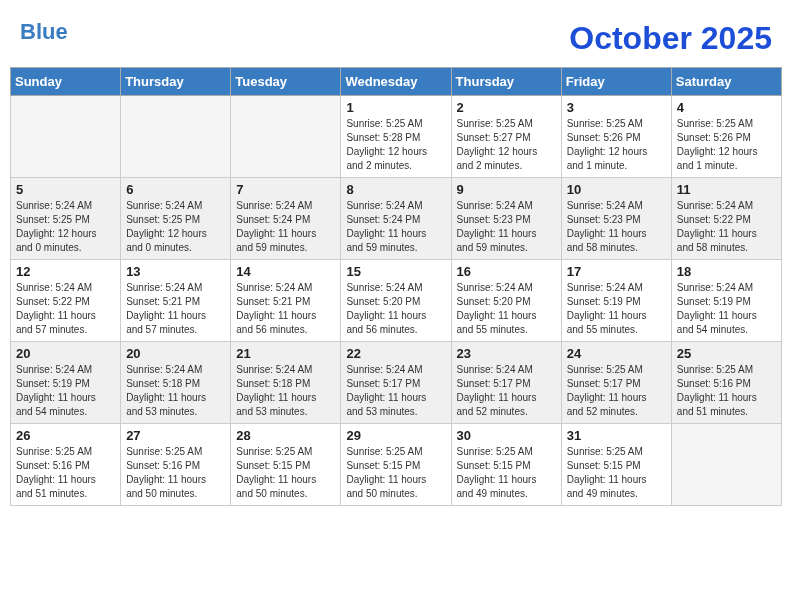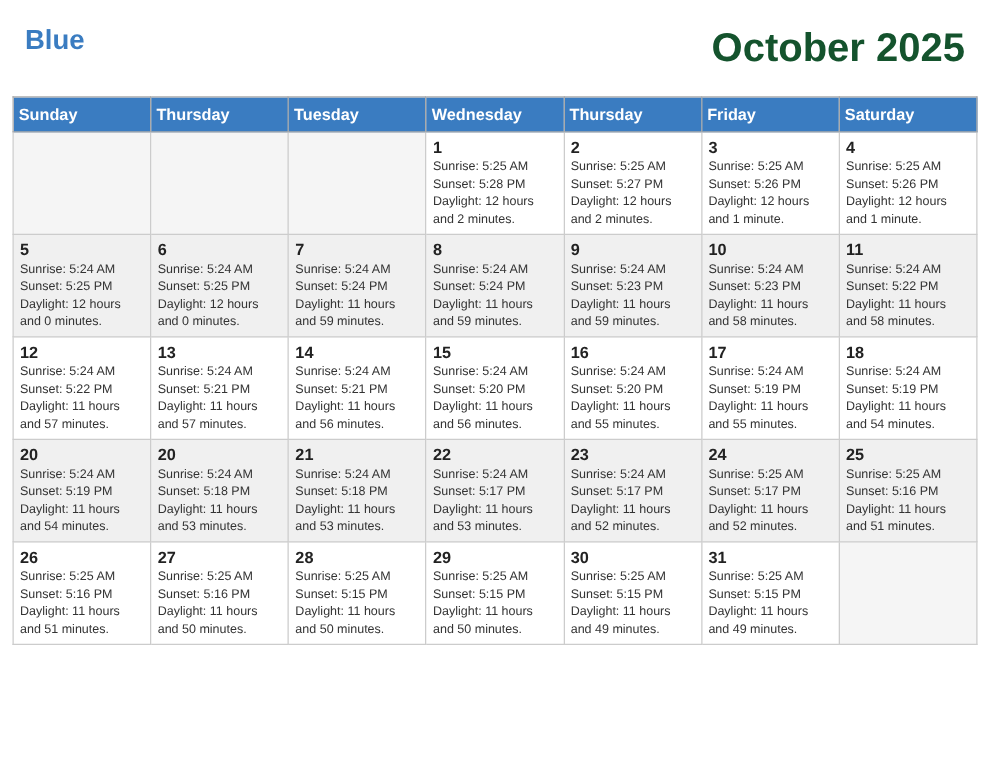--- a/index.html
+++ b/index.html
@@ -31,30 +31,30 @@
       height: 18px;
       margin-left: 2px;
       margin-top: -8px;
     }
     .title-block {
       text-align: right;
     }
     .month-title {
       font-size: 32px;
       font-weight: bold;
-      color: #14532d;
+      color: #1d4ed8;
     }
     .location {
       font-size: 15px;
       color: #444;
     }
     .calendar {
       width: 100%;
       border-collapse: collapse;
-      margin-top: 15px;
+      margin-top: 5px;
     }
     .calendar th {
       background: #3a7cc1;
       color: #fff;
       font-size: 13px;
       padding: 6px 4px;
       text-align: left;
       border: 1px solid #aaa;
     }
     .calendar td {

